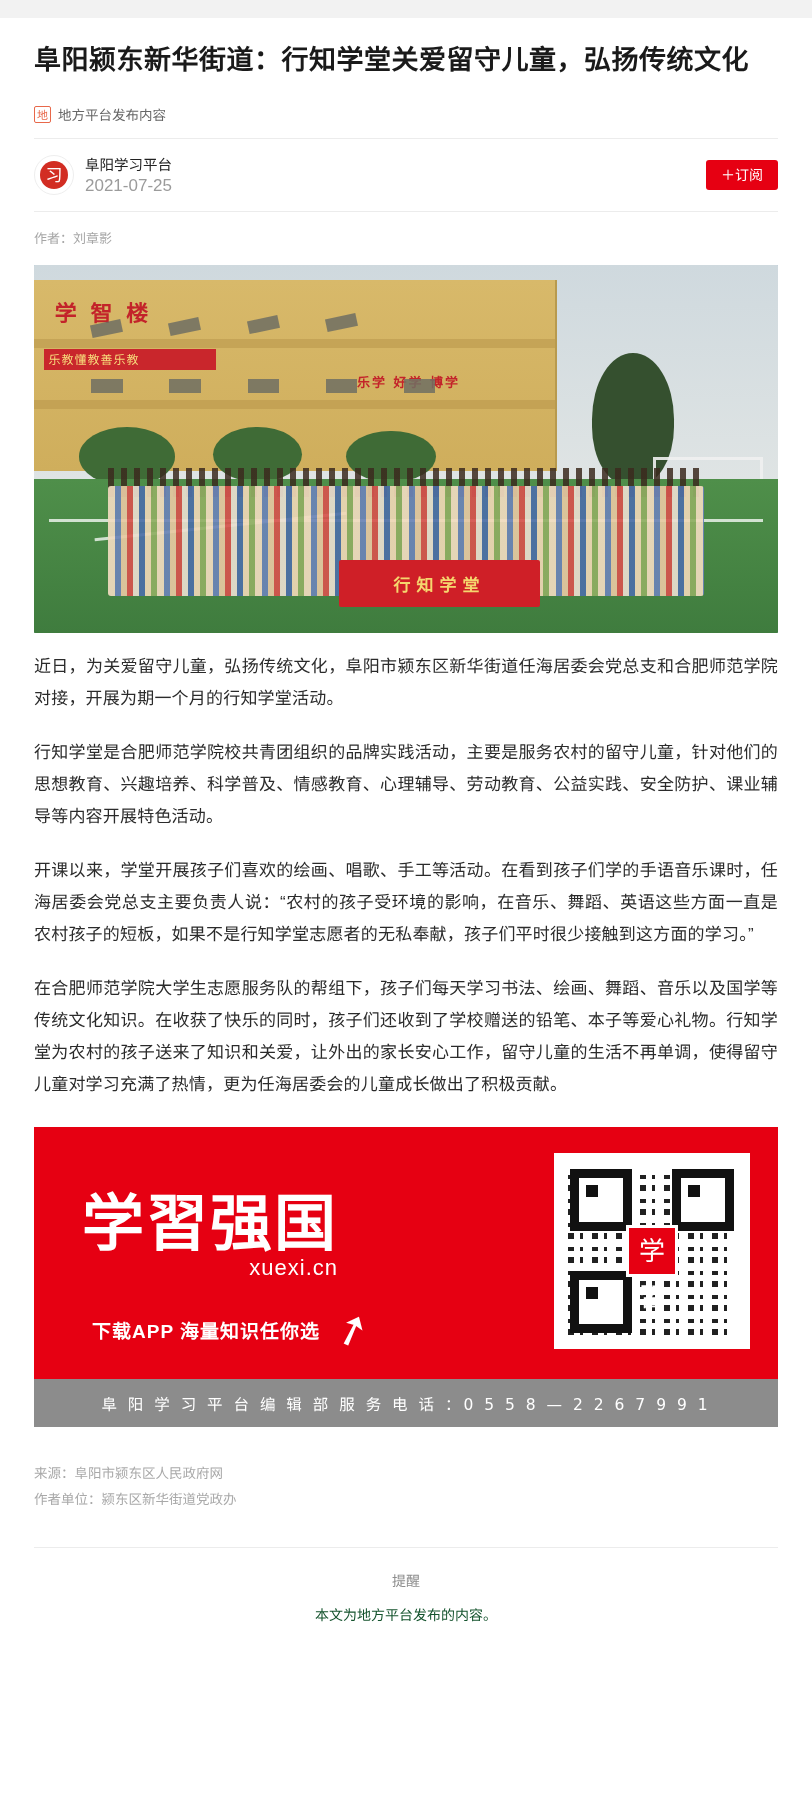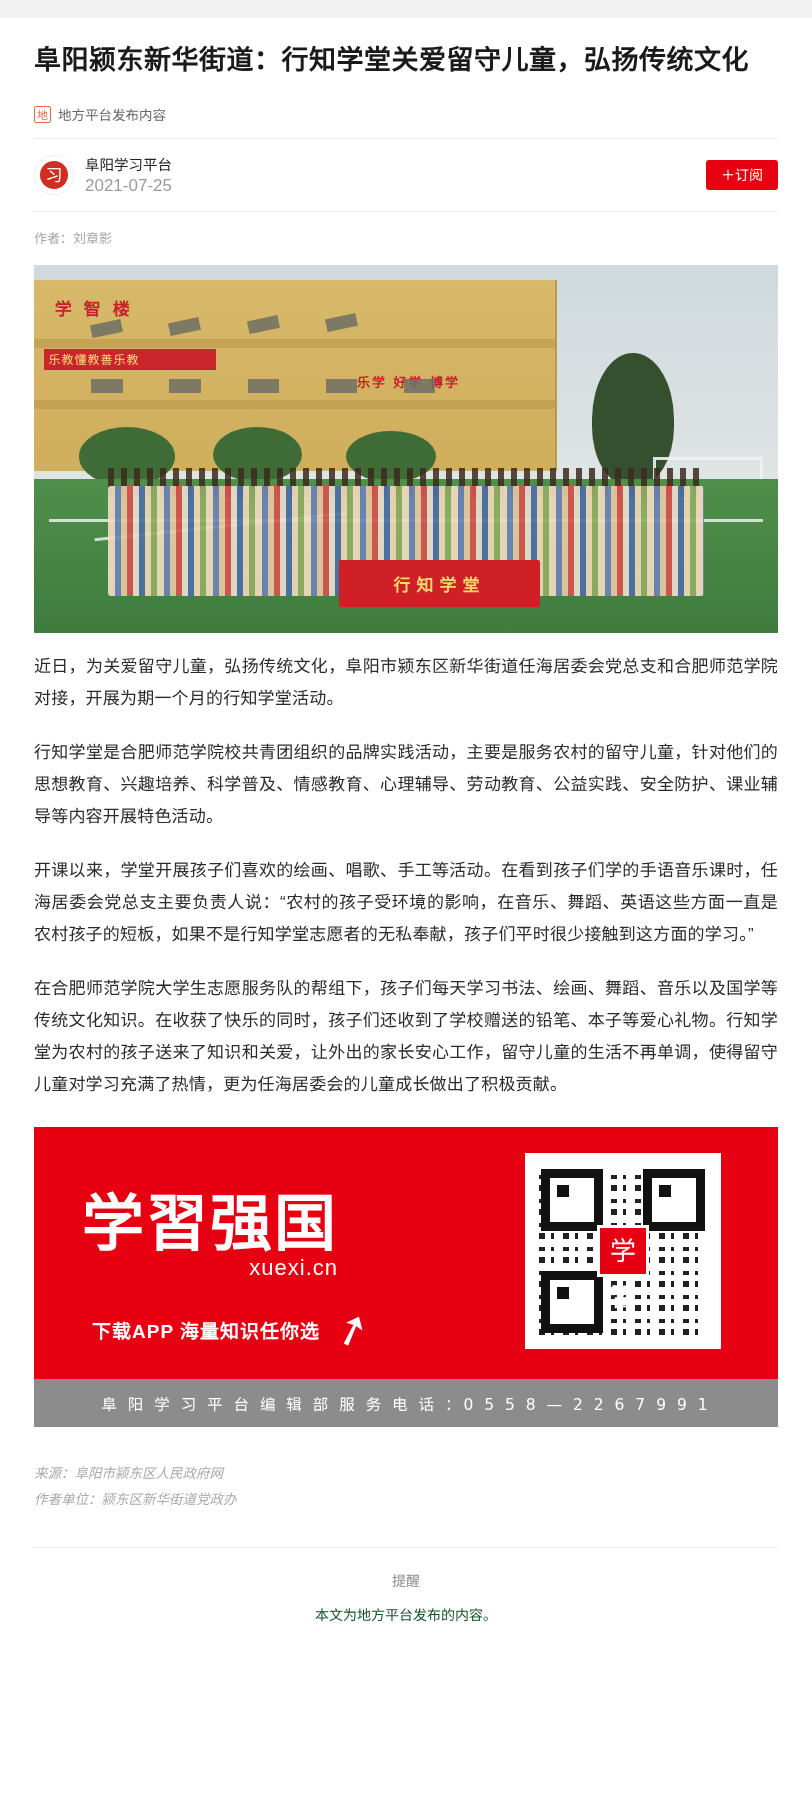--- a/index.html
+++ b/index.html
@@ -134,21 +134,21 @@
     background: linear-gradient(#d8b96a, #cfae5c);
     border-right: 2px solid #b89a4e;
   }
   .bld-band {
     position: absolute; left: 0; width: 100%; height: 9px;
     background: #b8954a; opacity: .55;
   }
   .bld-redtext {
     position: absolute;
     color: #c3232a;
-    font-size: 17px;
+    font-size: 22px;
     font-weight: bold;
     letter-spacing: 3px;
     font-family: "DejaVu Sans", sans-serif;
     white-space: nowrap;
   }
   .window {
     position: absolute;
     background: #6e6f63;
     opacity: .85;
   }
@@ -275,21 +275,21 @@
     bottom: 28px;
     width: 46px;
     height: 46px;
     color: #fff;
     font-size: 42px;
     line-height: 46px;
     transform: rotate(-20deg);
   }
   .qr {
     position: absolute;
-    right: 57px;
+    right: 28px;
     top: 26px;
     width: 196px;
     height: 196px;
     background: #ffffff;
     padding: 14px;
     box-sizing: border-box;
   }
   .qr-grid {
     width: 100%;
     height: 100%;
@@ -332,21 +332,20 @@
     background: #8c8c8c;
     color: #ffffff;
     font-size: 15.5px;
     letter-spacing: 3px;
     text-align: center;
     padding: 13px 12px;
     font-family: "DejaVu Sans", sans-serif;
   }
   .meta-block {
     padding: 34px 0 8px 0;
-    font-style: italic;
   }
   .meta-line {
     font-size: 13.5px;
     color: #a9a9a9;
     line-height: 26px;
   }
   .notice {
     border-top: 1px solid #ececec;
     margin-top: 26px;
     padding-top: 22px;

